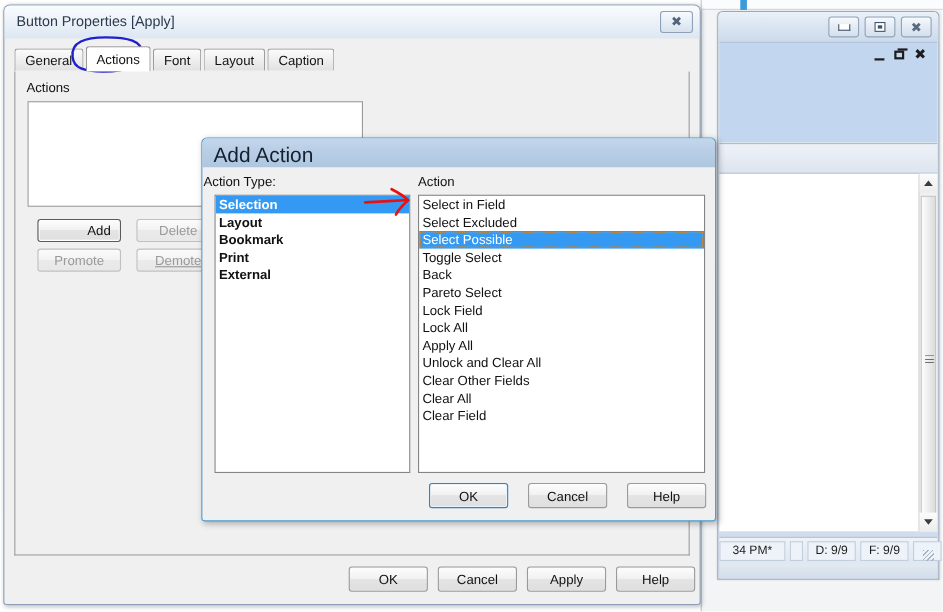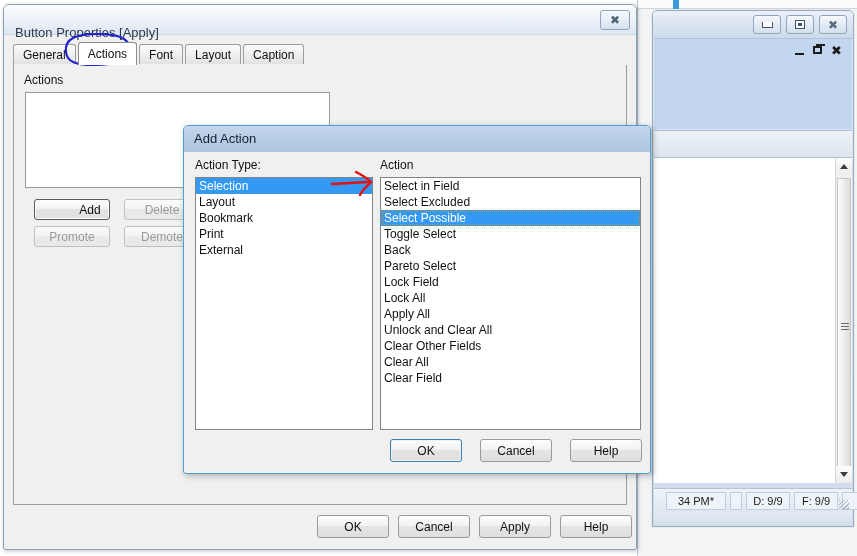--- a/index.html
+++ b/index.html
@@ -93,21 +93,21 @@
     border: 1px solid #c6c6c6;
   }
   .sb-grip { position:absolute; left:3px; top:144px; width:8px; height:7px;
              background: repeating-linear-gradient(to bottom,#6e6e6e 0px,#6e6e6e 1px,transparent 1px,transparent 3px); }
 
   
   .statusbar {
     position: absolute; left: 1px; right: 1px; bottom: 14px; height: 24px;
     background: linear-gradient(to bottom, #eff3f8, #dfe7f0);
     border-top: 1px solid #b4c2d4;
-    display: flex; align-items: center; gap: 4px; padding: 0 12px;
+    display: flex; align-items: center; gap: 4px; padding: 0 0;
   }
   .sb-cell {
     height: 18px; border: 1px solid #c2cedd; background: #eef3f9;
     display: flex; align-items: center; justify-content: center;
     font-size: 11px; color: #1c1c1c; padding: 0 4px; white-space: nowrap;
   }
   .sb-cell.blank { min-width: 12px; }
   .sb-grip-corner { position:absolute; right:3px; bottom:2px; width:10px;height:10px;
     background: repeating-linear-gradient(135deg,#a7b4c4 0px,#a7b4c4 1px,transparent 1px,transparent 3px); }
   .mdi-bottom {
@@ -123,21 +123,21 @@
     border-radius: 6px 6px 3px 3px;
     box-shadow: 1px 1px 4px rgba(0,0,0,0.25);
   }
   .dlg-title {
     position: absolute; left: 0; top: 0; right: 0; height: 30px;
     background: linear-gradient(to bottom, #fafcfe 0%, #eef3f9 45%, #dde7f2 100%);
     border-radius: 5px 5px 0 0;
     border-bottom: 1px solid #cdd9e6;
   }
   .dlg-title-text {
-    position: absolute; left: 11px; top: 7px; font-size: 13px; color: #2b3a4d; margin-top: 13px;
+    position: absolute; left: 11px; top: 7px; font-size: 13px; color: #2b3a4d;
   }
   .dlg-close {
     position: absolute; right: 6px; top: 5px; width: 30px; height: 20px;
     background: linear-gradient(to bottom, #f7fafd 0%, #e6eef6 50%, #d7e2ef 100%);
     border: 1px solid #8fa2b8; border-radius: 3px;
     display: flex; align-items: center; justify-content: center;
     color: #53637a; font-size: 12px; font-family: "DejaVu Sans", sans-serif;
   }
 
   
@@ -172,21 +172,21 @@
     display: flex; align-items: center; justify-content: center;
   }
   .btn.disabled { color: #9a9a9a; border-color: #c0c0c0;
     background: linear-gradient(to bottom, #fbfbfb 0%, #f3f3f3 48%, #eaeaea 50%, #e8e8e8 100%); }
   .btn.default { border: 1px solid #3c7fb1; box-shadow: inset 0 0 0 1px #eaf4fc; }
   .btn.focus { border: 1px solid #5a5a5a; box-shadow: inset 0 0 0 1px #ffffff; padding-left: 36px; }
 
   .b-add { position: absolute; left: 20px; top: 134px; width: 76px; height: 21px; }
   .b-del { position: absolute; left: 110px; top: 134px; width: 76px; height: 21px; }
   .b-pro { position: absolute; left: 20px; top: 161px; width: 76px; height: 21px; }
-  .b-dem { position: absolute; left: 110px; top: 161px; width: 76px; height: 21px; }
+  .b-dem { position: absolute; left: 110px; top: 161px; width: 76px; height: 21px; text-decoration: underline; }
 
   .dlg-footer { position: absolute; left: 0; right: 0; bottom: 0; height: 44px; }
   .f-btn { position: absolute; top: 10px; width: 72px; height: 23px; }
   .f-ok { left: 313px; }
   .f-cancel { left: 394px; }
   .f-apply { left: 475px; }
   .f-help { left: 556px; }
 
   
   .addaction {
@@ -194,31 +194,31 @@
     background: #f0f0f0;
     border: 1px solid #4d9fd4;
     border-radius: 5px 5px 3px 3px;
     box-shadow: 2px 2px 6px rgba(0,0,0,0.28);
   }
   .aa-title {
     position: absolute; left: 0; top: 0; right: 0; height: 26px;
     background: linear-gradient(to bottom, #c3d6eb 0%, #b7cde5 50%, #aec6e0 100%);
     border-radius: 4px 4px 0 0;
   }
-  .aa-title-text { position: absolute; left: 10px; top: 5px; font-size: 13px; color: #14202e; }
+  .aa-title-text { position: absolute; left: 10px; top: 5px; font-size: 19px; color: #14202e; }
 
   .aa-lbl { position: absolute; font-size: 12px; color: #111; }
-  .aa-lbl-type { left: 11px; top: 32px; }
+  .aa-lbl-type { left: 1px; top: 32px; }
   .aa-lbl-action { left: 196px; top: 32px; }
 
   .listbox {
     position: absolute; background: #ffffff; border: 1px solid #848484;
     overflow: hidden;
   }
-  .lb-type { left: 11px; top: 51px; width: 178px; height: 253px; }
+  .lb-type { left: 11px; top: 51px; width: 178px; height: 253px; font-weight: bold; }
   .lb-action { left: 196px; top: 51px; width: 261px; height: 253px; }
   .lb-item {
     height: 16px; line-height: 16px; padding: 0 3px;
     font-size: 12px; color: #111; white-space: nowrap;
   }
   .lb-item.sel { background: #3399f3; color: #ffffff; }
   .lb-item.sel.focus { outline: 1px dotted #d88a2a; outline-offset: -2px; }
 
   .aa-footer { position: absolute; left: 0; right: 0; bottom: 0; height: 45px; }
   .aa-btn { position: absolute; top: 11px; width: 72px; height: 23px; }

